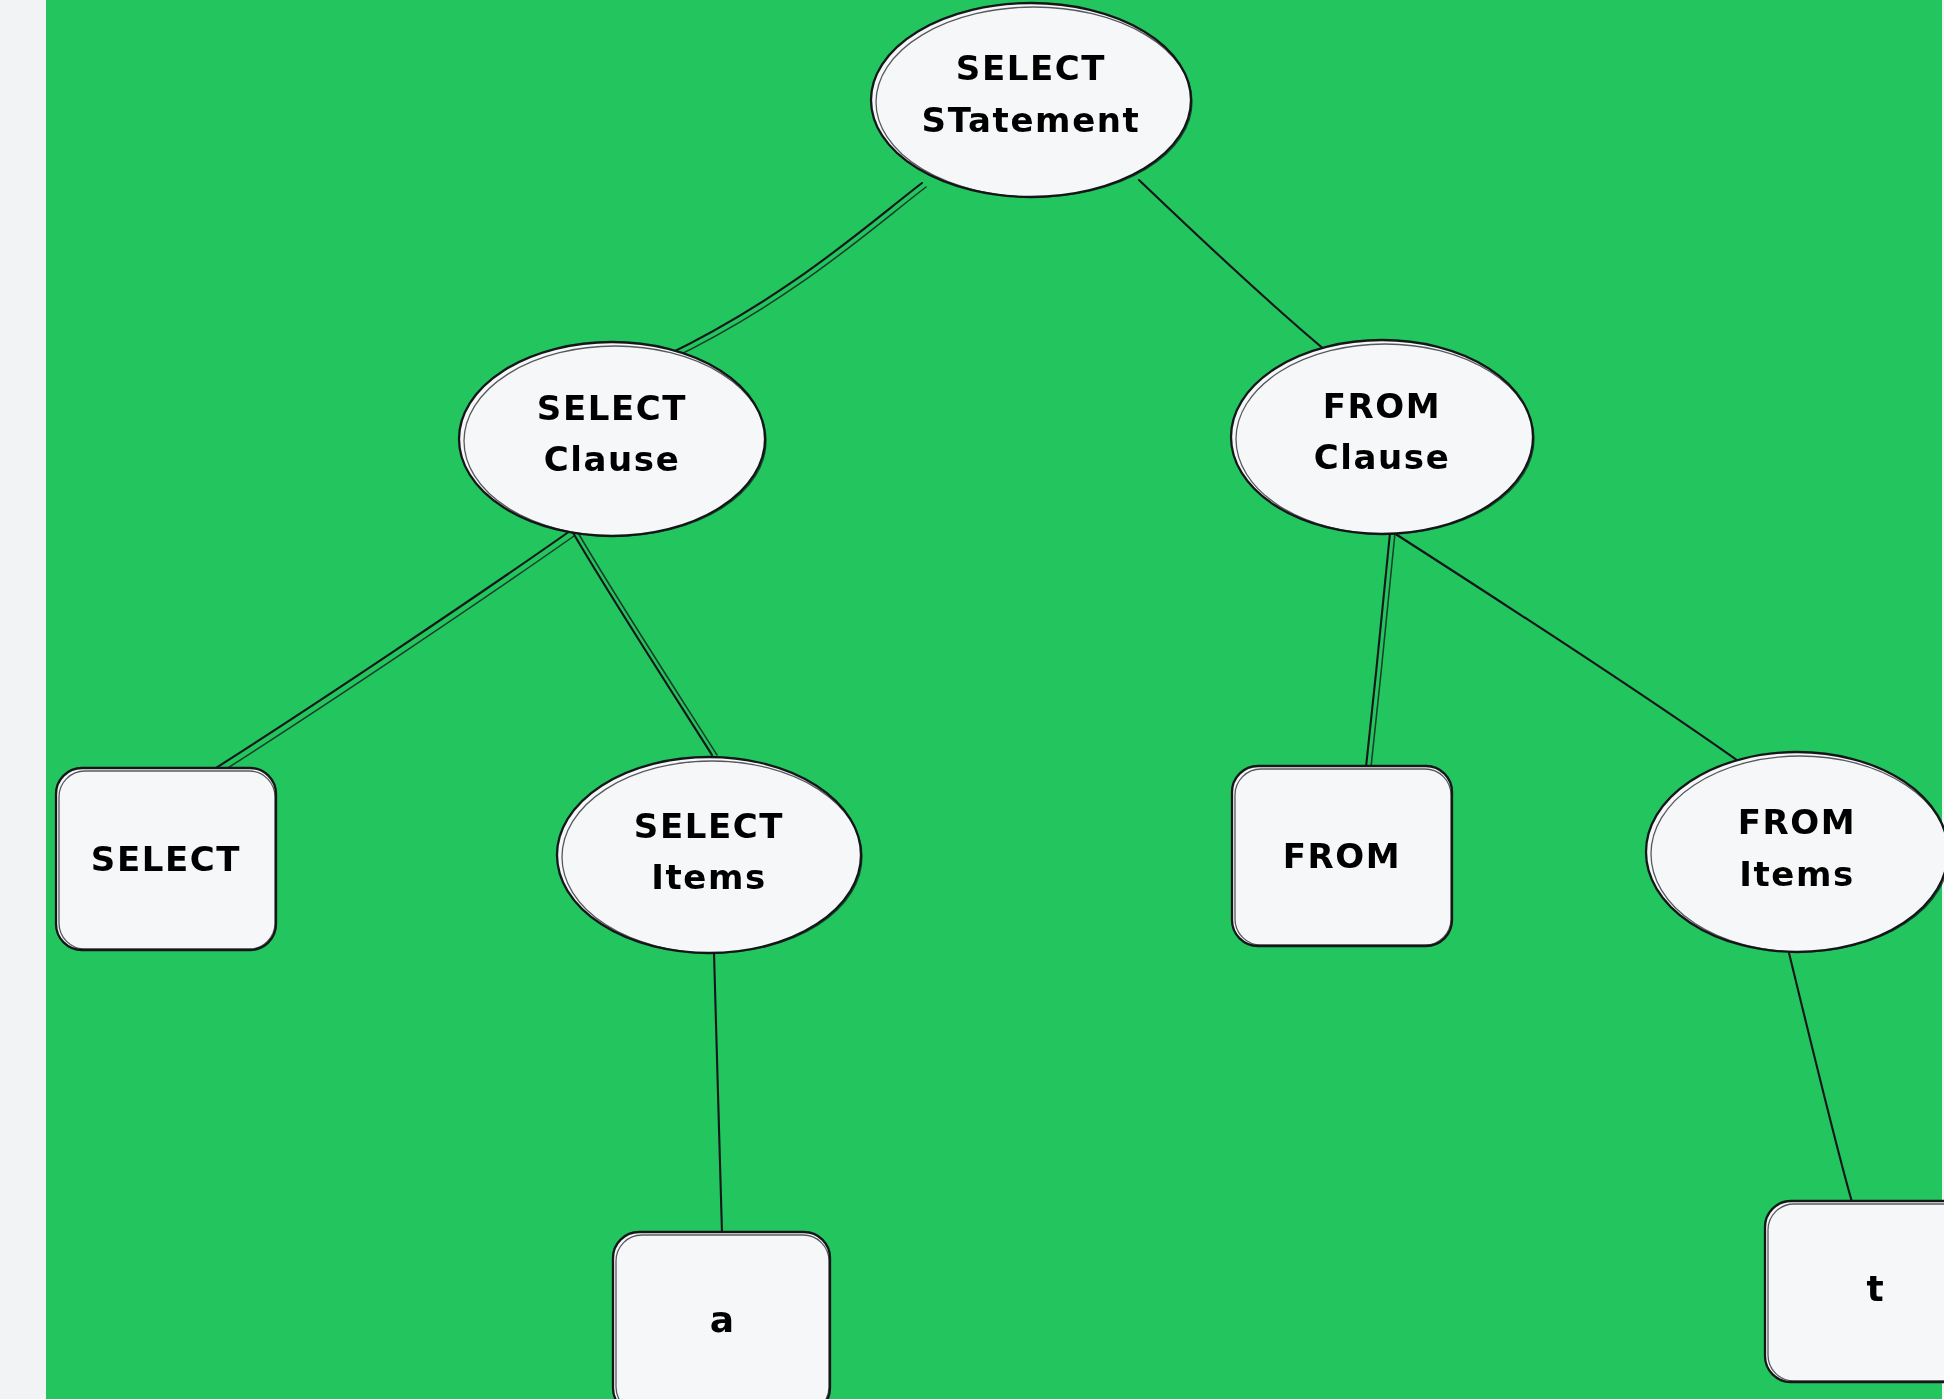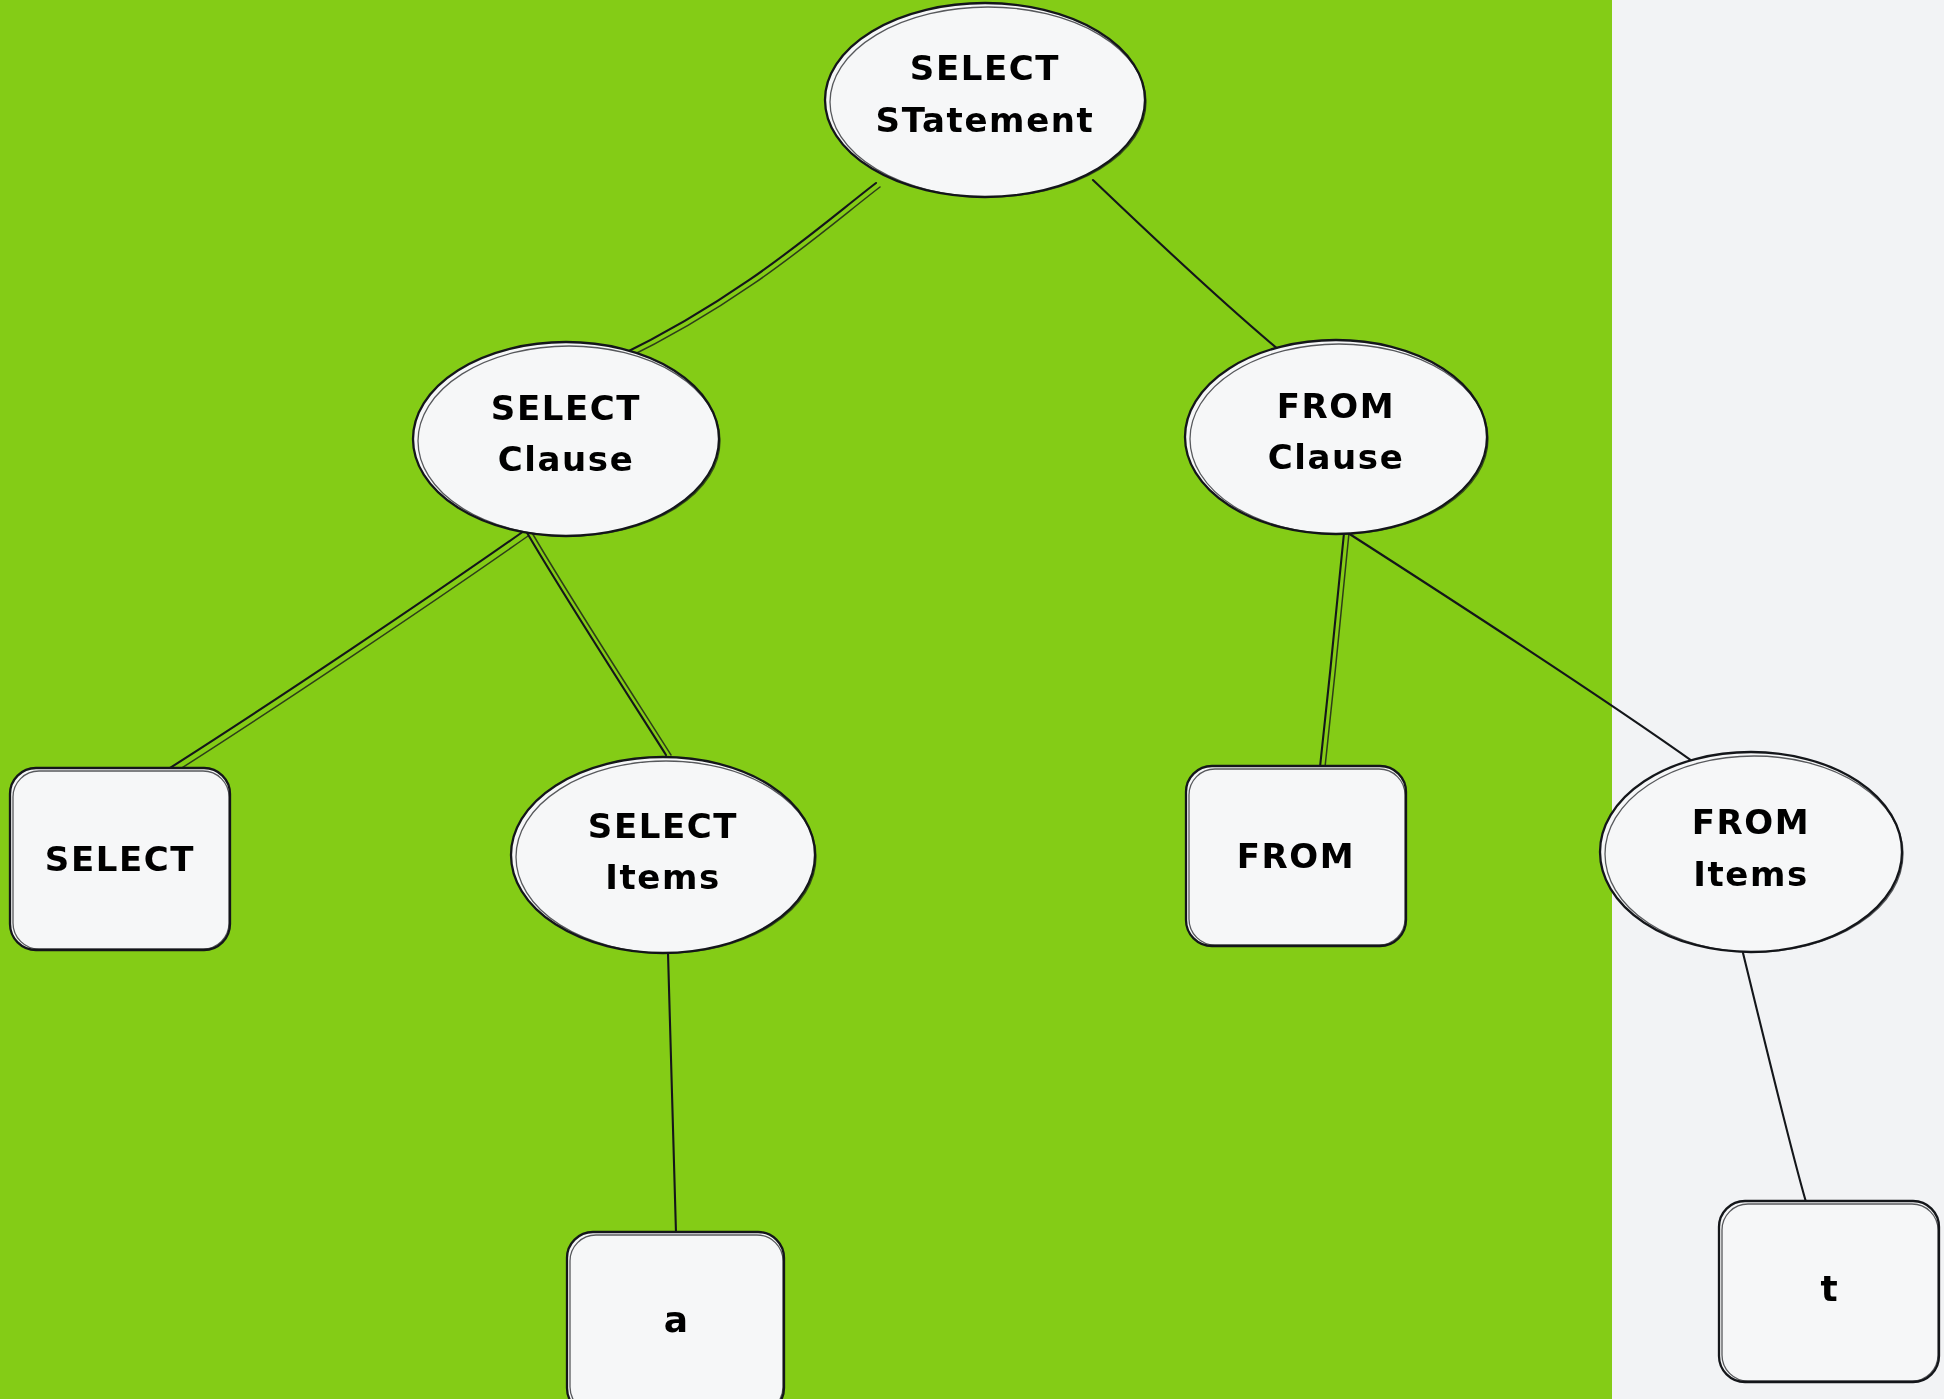--- a/index.html
+++ b/index.html
@@ -9,23 +9,24 @@
     background: #f2f3f5;
   }
   body {
     width: 1944px;
     height: 1399px;
     overflow: hidden;
     font-family: "DejaVu Sans", sans-serif;
   }
   #diagram-root {
     position: relative;
-    width: 1612px;
+    width: 1896px;
     height: 1399px;
-    background: #84cc16;
+    background: #22c55e;
+    margin-left: 46px;
   }
   svg#tree-svg {
     position: absolute;
     top: 0;
     left: 0;
     width: 1944px;
     height: 1399px;
     display: block;
   }
   .edge-line {

